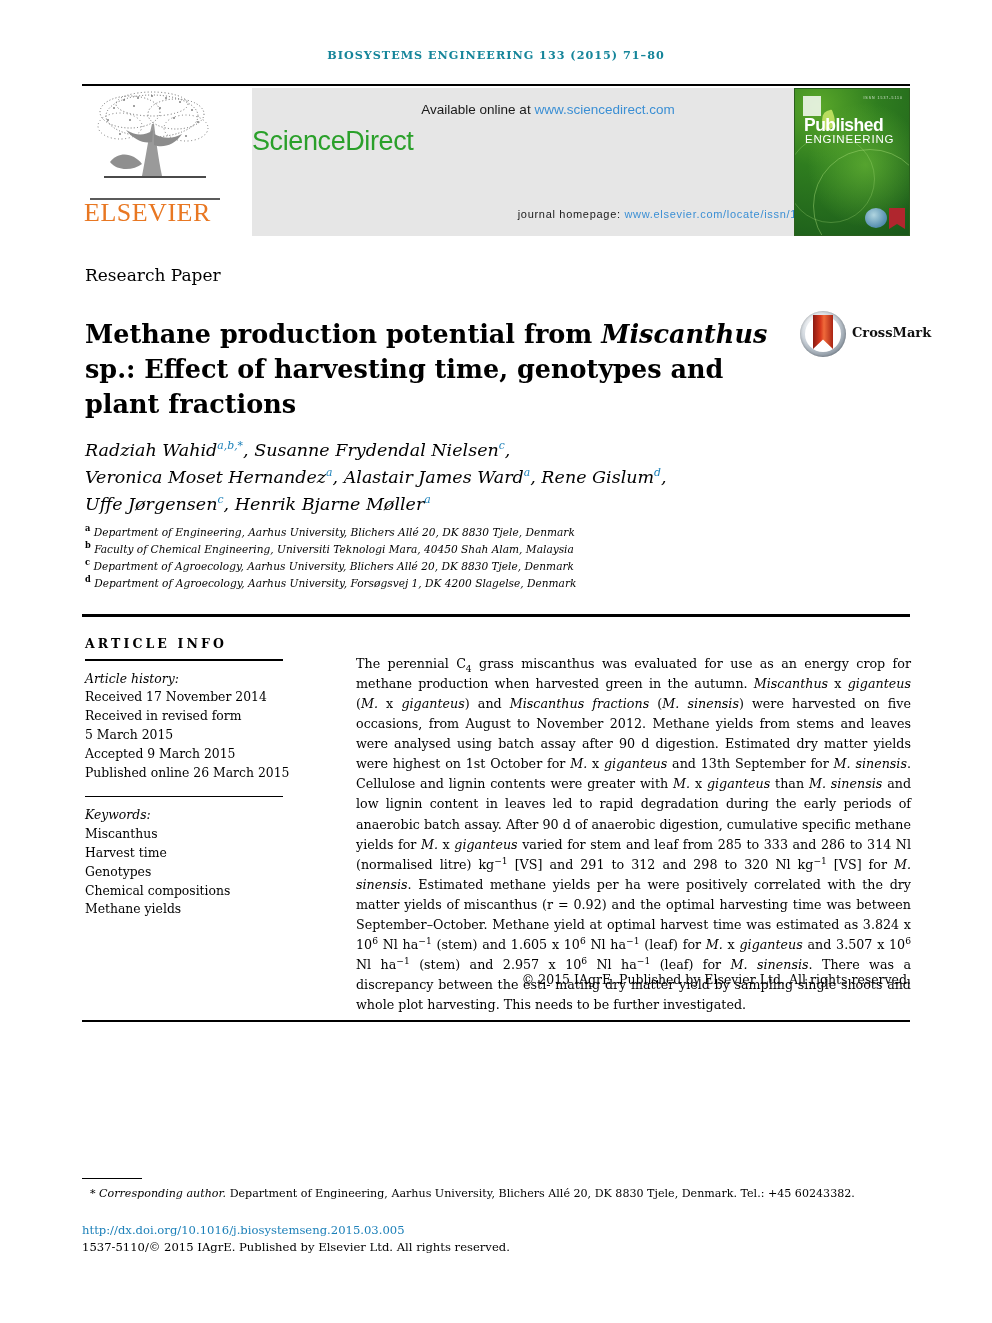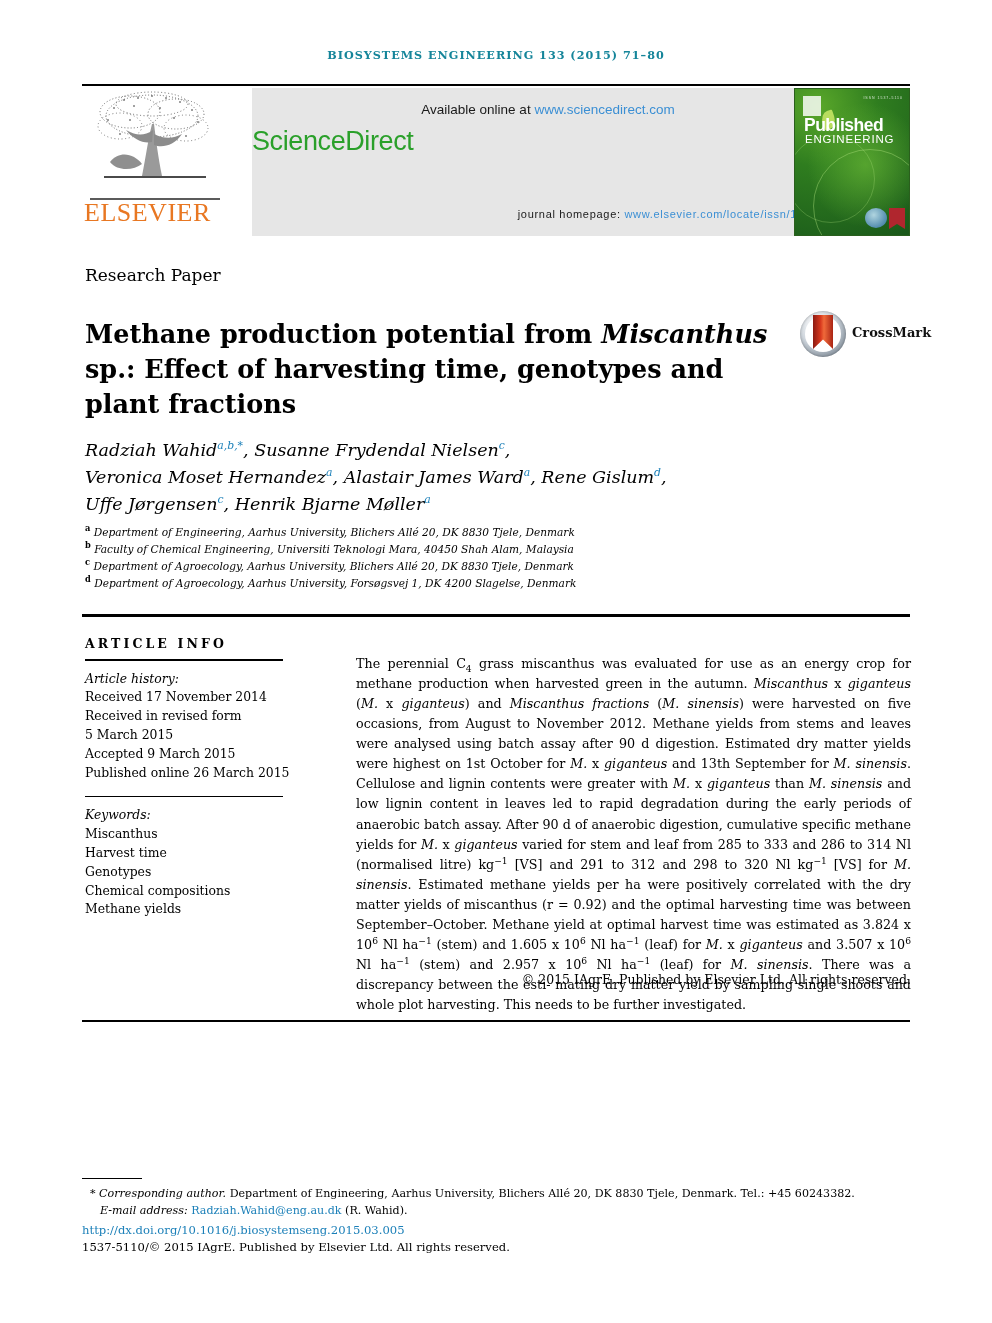--- a/index.html
+++ b/index.html
@@ -581,18 +581,17 @@
     be further investigated.
   </div>
 
   <div class="copyright">© 2015 IAgrE. Published by Elsevier Ltd. All rights reserved.</div>
 
   <div class="rule-bottom"></div>
 
   <div class="foot-rule"></div>
   <div class="footnote">
     <div class="star">* <span class="ital">Corresponding author.</span><span> Department of Engineering, Aarhus University, Blichers Allé 20, DK 8830 Tjele, Denmark. Tel.: +45 60243382.</span></div>
-    <div class="indent"><span class="ital">E-mail address: </span><span class="link-blue">Radziah.Wahid@eng.au.dk</span><span> (R. Wahid).</span></div>
   </div>
   <div class="doi-line">http://dx.doi.org/10.1016/j.biosystemseng.2015.03.005</div>
   <div class="issn-line">1537-5110/© 2015 IAgrE. Published by Elsevier Ltd. All rights reserved.</div>
 
 </div>
 
 </body></html>

